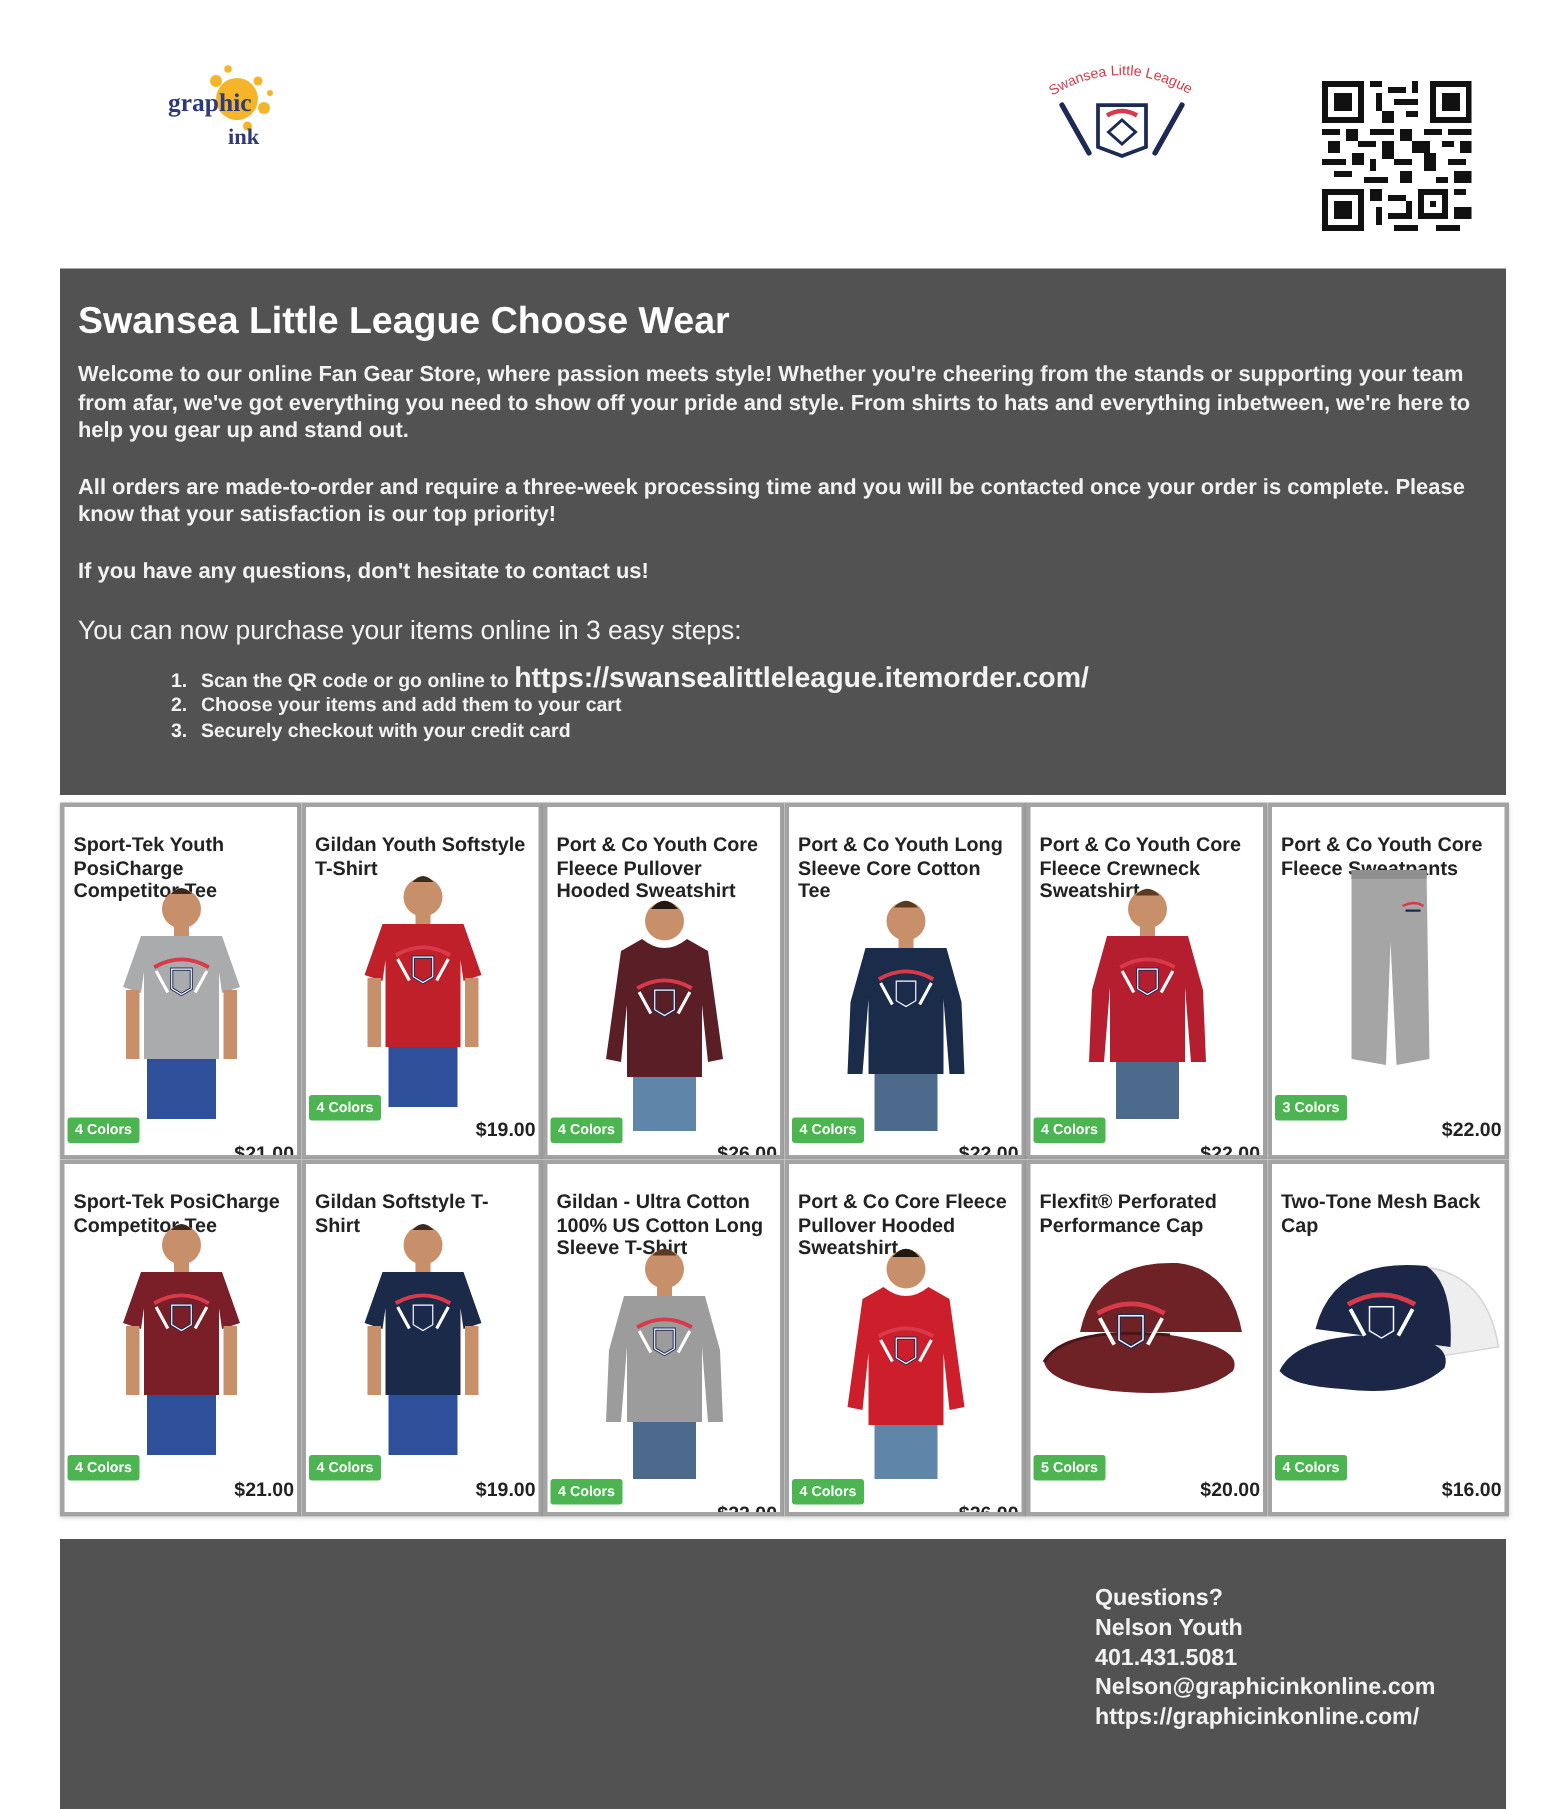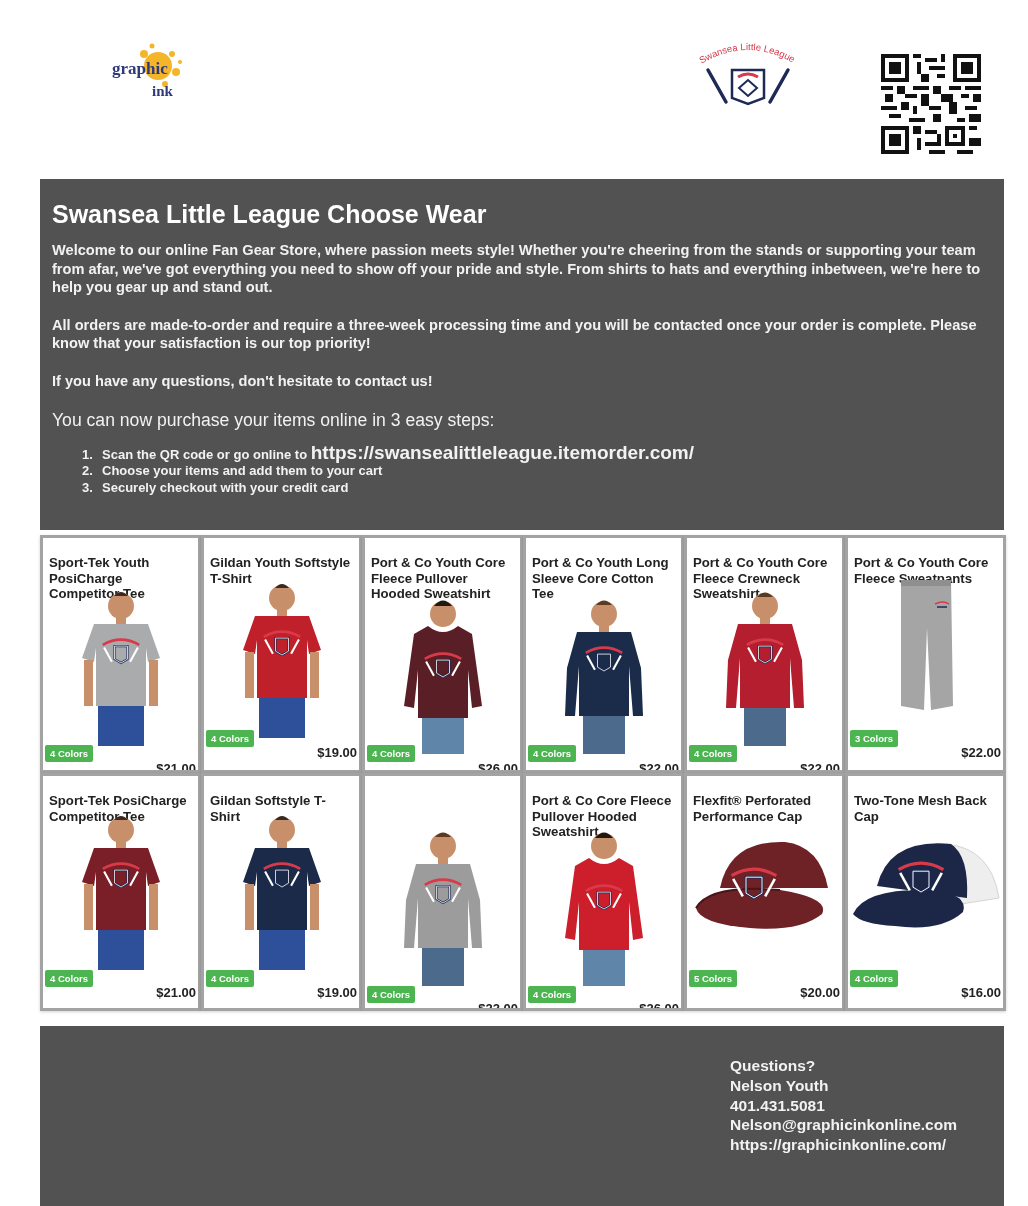--- a/index.html
+++ b/index.html
@@ -10,21 +10,21 @@
   .logo-graphic { position: absolute; left: 108px; top: 40px; width: 80px; height: 64px; }
   .logo-league { position: absolute; left: 692px; top: 40px; width: 112px; height: 66px; }
   .qr { position: absolute; left: 881px; top: 54px; width: 100px; height: 100px; }
 
   
   .hero { position: absolute; left: 40px; top: 179px; width: 964px; height: 351px; background: #525252; color: #f2f2f2; padding: 20px 12px 0 12px; }
   .hero h1 { font-size: 25px; font-weight: bold; line-height: 30px; color: #ffffff; margin-bottom: 12px; }
   .hero p { font-size: 14.6px; font-weight: bold; line-height: 18.7px; margin-bottom: 18.5px; }
   .hero .steps-lead { font-size: 17.6px; font-weight: normal; line-height: 22px; margin-top: 2px; margin-bottom: 14px; }
   .hero ol { list-style: none; padding-left: 30px; font-size: 13px; font-weight: bold; }
-  .hero ol li { line-height: 16.5px; }
+  .hero ol li { line-height: 16.5px; margin-left: 32px; }
   .hero ol li .num { display: inline-block; width: 20px; }
   .hero ol li .url { font-size: 19px; font-weight: bold; }
 
   
   .grid { position: absolute; left: 40px; top: 535px; width: 966px; display: grid; grid-template-columns: repeat(6, 161px); grid-auto-rows: 238px; }
   .card { position: relative; background: #fff; border: 3px solid #a3a3a3; box-shadow: 0 1px 3px rgba(0,0,0,0.18); padding: 17px 6px 0 6px; overflow: hidden; }
   .card .name { font-size: 13.2px; font-weight: bold; line-height: 15.6px; color: #222; }
   .card .img { position: absolute; left: 50%; transform: translateX(-50%); }
   .badge { position: absolute; left: 2px; background: #4cb551; color: #fff; font-size: 9.5px; font-weight: bold; padding: 3px 5px; border-radius: 2px; line-height: 11px; }
   .price { position: absolute; right: 2px; font-size: 13px; font-weight: bold; color: #222; }
@@ -288,20 +288,21 @@
             <line x1="-13" y1="-2" x2="-7" y2="9" stroke="#ffffff" stroke-width="1.6"></line>
             <line x1="13" y1="-2" x2="7" y2="9" stroke="#ffffff" stroke-width="1.6"></line>
             <path d="M-5 -3 L5 -3 L5 7 L0 10 L-5 7 Z" fill="none" stroke="#1c2a55" stroke-width="1.6"></path>
             <path d="M-5 -3 L5 -3 L5 7 L0 10 L-5 7 Z" fill="none" stroke="#ffffff" stroke-width="0.6"></path>
           </g>
         </svg></div>
     <span class="badge" style="top: 194px;">4 Colors</span>
     <span class="price" style="top: 209px;">$19.00</span>
   </div>
     <div class="card">
+    <div class="name">Gildan - Ultra Cotton 100% US Cotton Long Sleeve T-Shirt</div>
     <div class="img" style="top: 52px;"><svg width="90" height="160" viewBox="0 0 90 160">
           <circle cx="45" cy="18" r="13" fill="#c8906a"></circle>
           <path d="M37 9 Q45 0 53 9" fill="#5a3a22"></path>
           <rect x="40" y="28" width="10" height="8" fill="#c8906a"></rect>
           <path d="M18 36 L72 36 L82 72 L84 120 L74 120 L70 70 L70 120 L20 120 L20 70 L16 120 L6 120 L8 72 Z" fill="#9c9c9c"></path>
           <rect x="24" y="120" width="42" height="38" fill="#4b6a8c"></rect>
           <g transform="translate(45,62) scale(1.3)">
             <path d="M-14 -4 Q0 -12 14 -4" fill="none" stroke="#d83a4a" stroke-width="2"></path>
             <line x1="-13" y1="-2" x2="-7" y2="9" stroke="#ffffff" stroke-width="1.6"></line>
             <line x1="13" y1="-2" x2="7" y2="9" stroke="#ffffff" stroke-width="1.6"></line>

